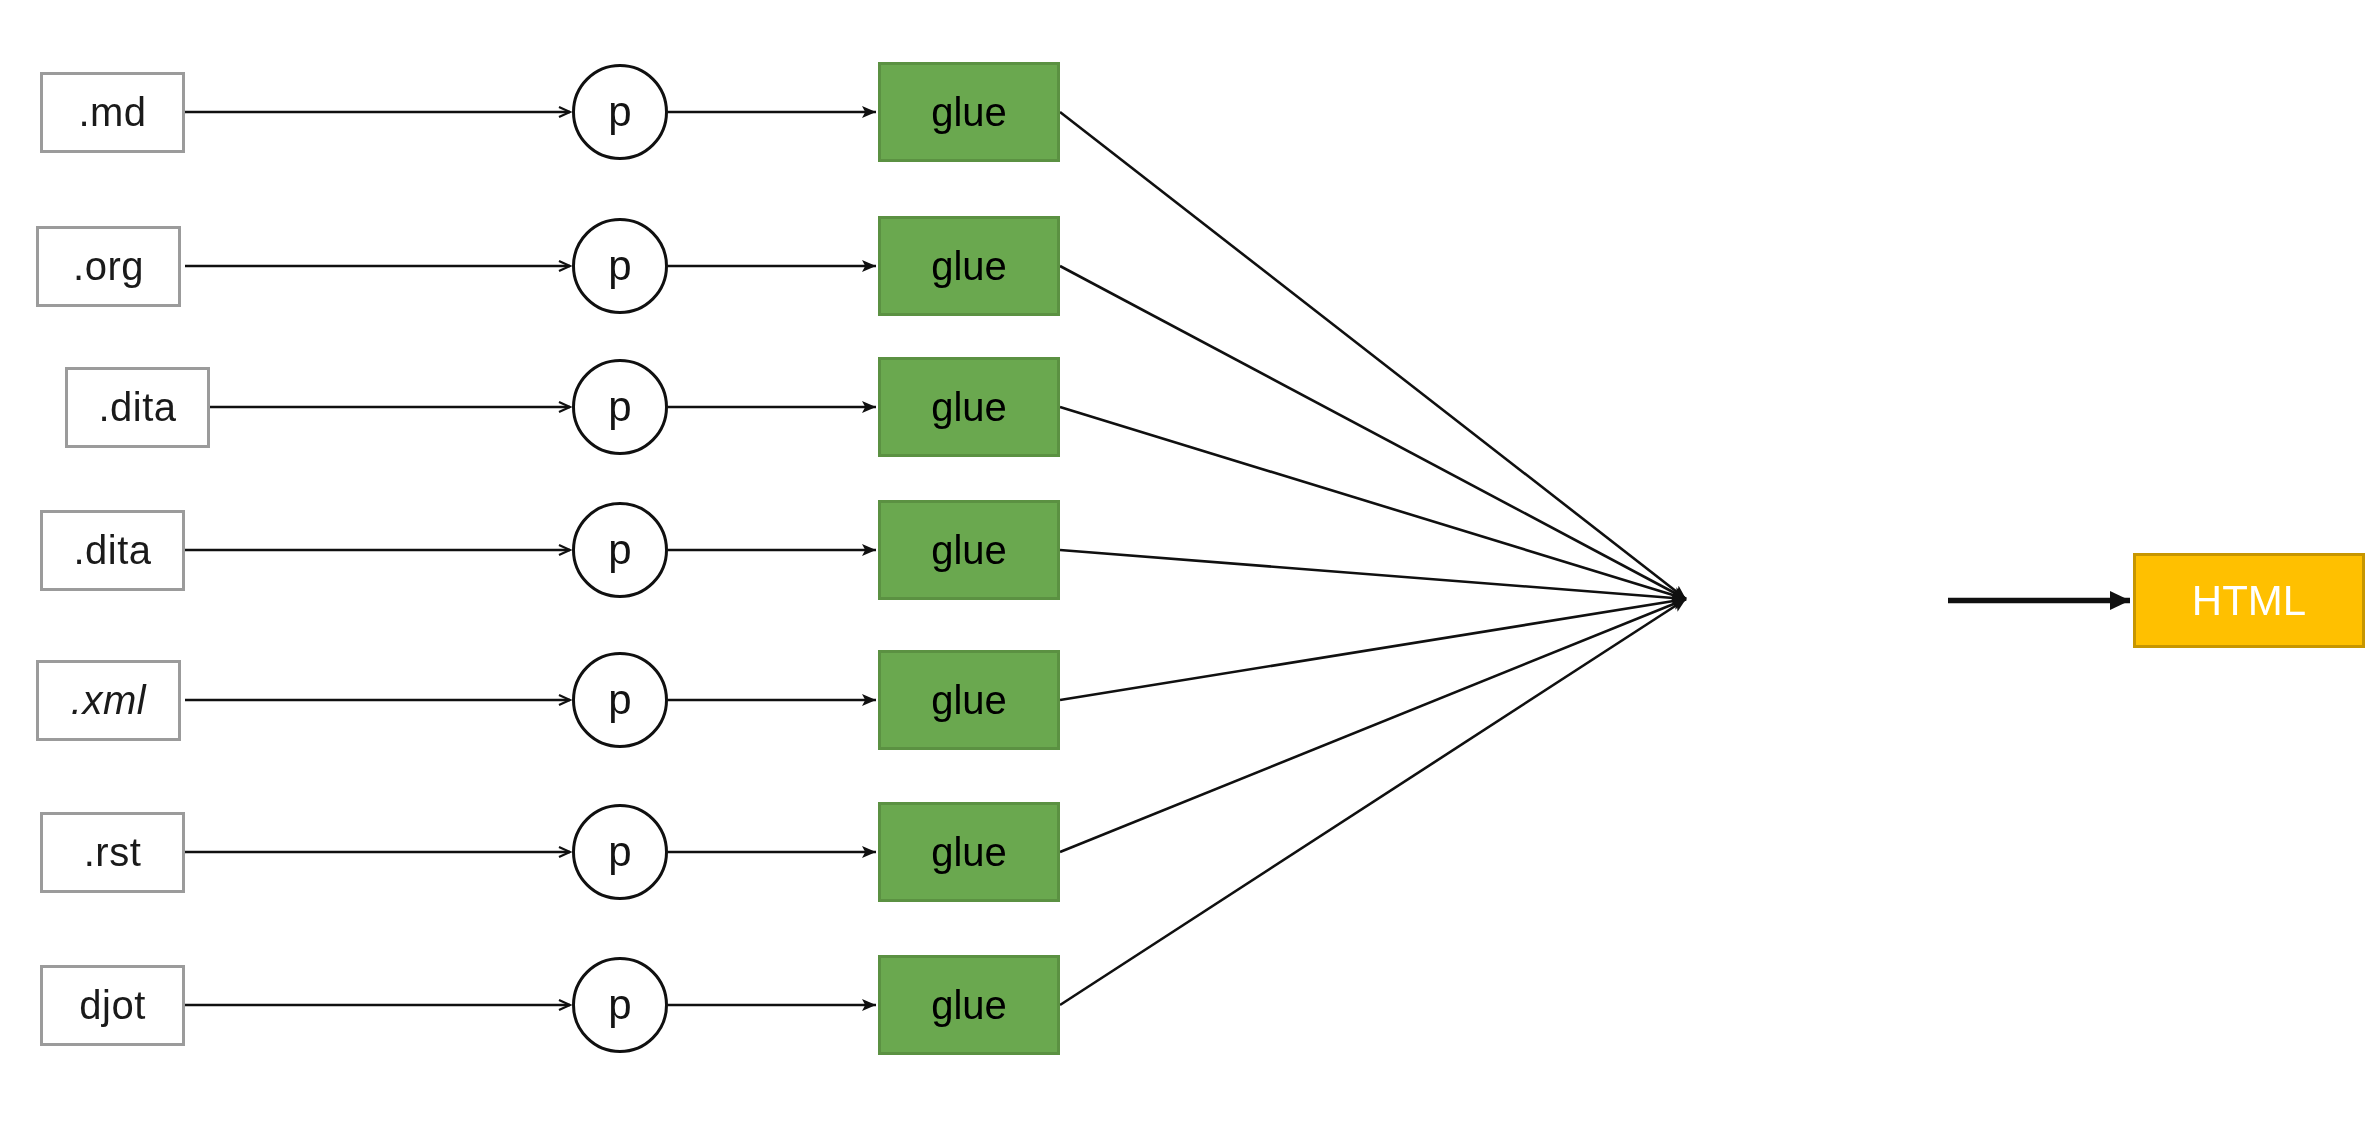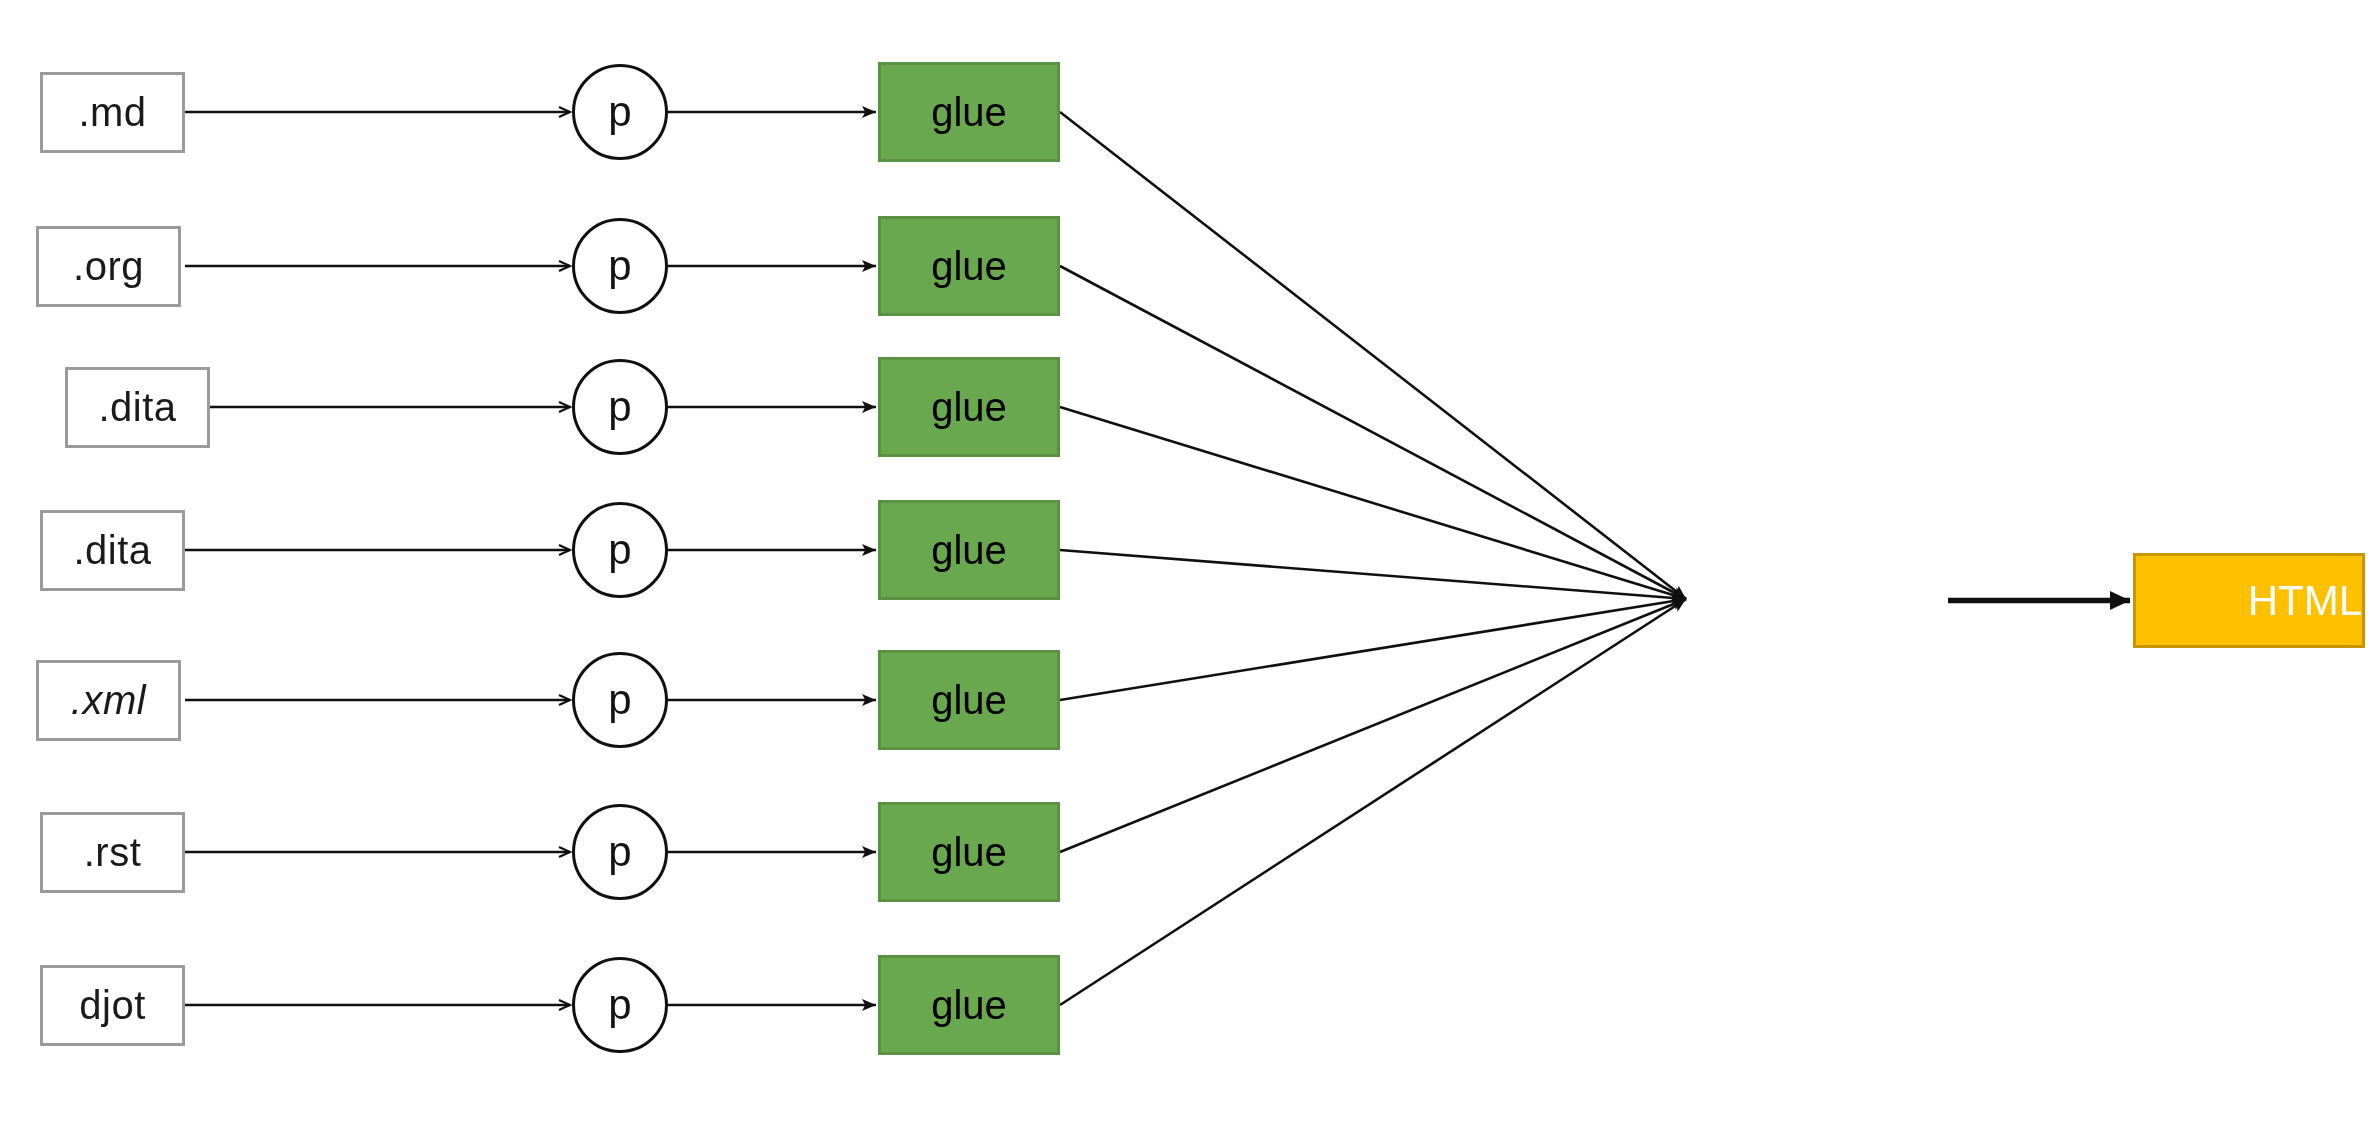--- a/index.html
+++ b/index.html
@@ -56,21 +56,20 @@
     background: #4176c4;
     border: 3px solid #3a6ab0;
     color: #ffffff;
     font-size: 44px;
   }
   .out-box {
     background: #ffc000;
     border: 3px solid #c79600;
     color: #ffffff;
     font-size: 42px;
-    justify-content: flex-end;
   }
 </style>
 </head>
 <body>
 
 <div id="canvas">
 
   <svg id="edges" viewBox="0 0 2376 1138" preserveAspectRatio="none" aria-hidden="true">
     <defs>
       <marker id="openArrow" markerWidth="14" markerHeight="12" refX="12" refY="6" orient="auto" markerUnits="userSpaceOnUse">

